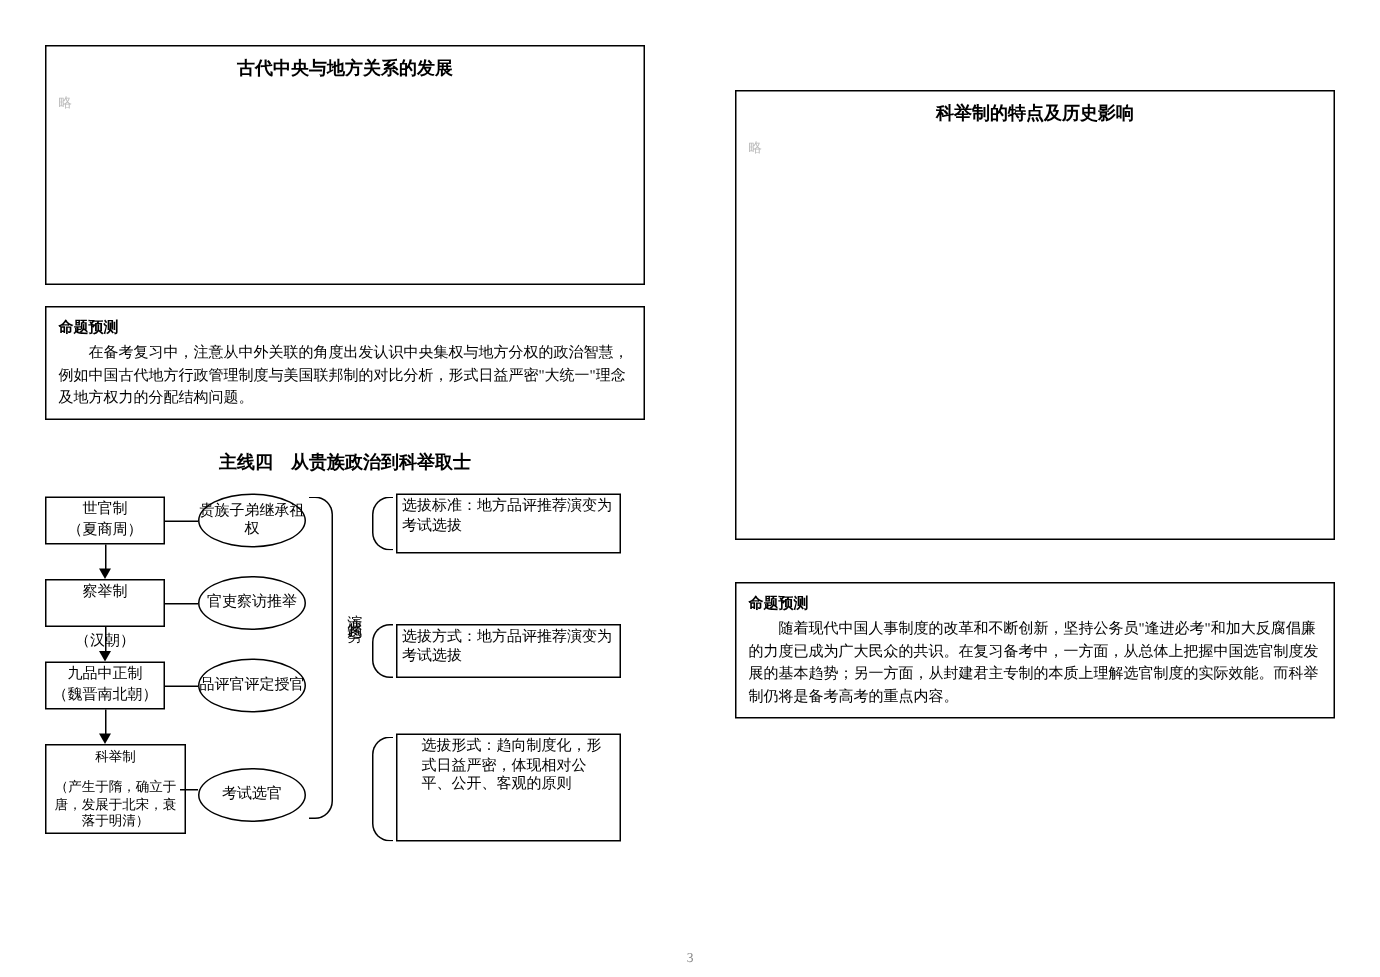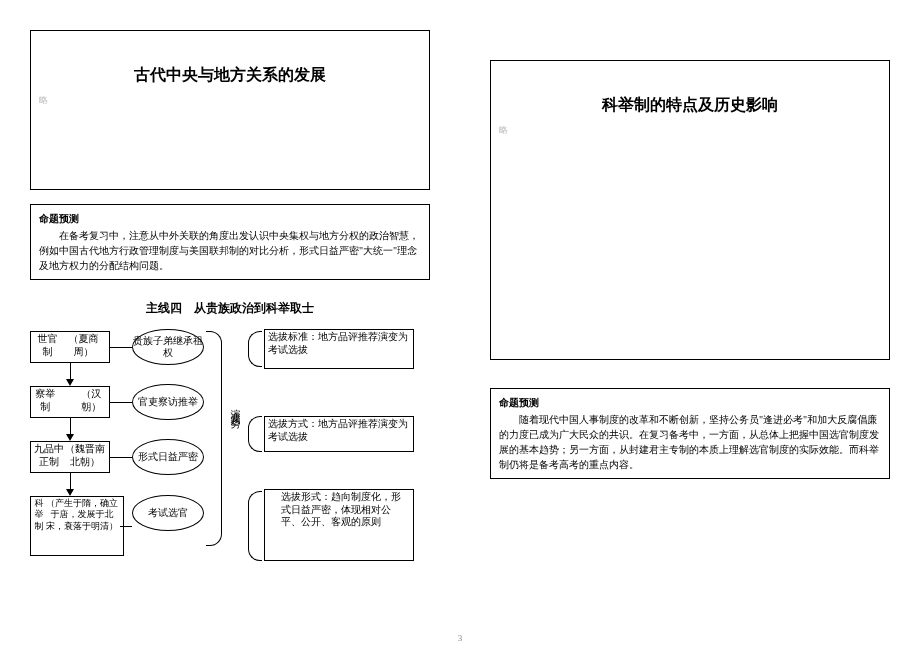--- a/index.html
+++ b/index.html
@@ -23,23 +23,22 @@
     position: relative;
   }
   .big-box {
     border: 1px solid #000;
     width: 100%;
     margin-bottom: 14px;
   }
   .big-box-title {
     text-align: center;
     font-weight: bold;
-    font-size: 16px;
+    font-size: 12px;
     padding: 6px 0 4px 0;
-    margin-top: 28px;
   }
   .big-box-body {
     padding: 4px 8px 8px 8px;
     font-size: 9px;
     color: #bbb;
   }
   .leftbox { height: 160px; }
   .rightbox { height: 300px; }
   .pred-box {
     border: 1px solid #000;
@@ -61,26 +60,25 @@
     position: relative;
     width: 410px;
     height: 250px;
   }
   .dbox {
     position: absolute;
     border: 1px solid #000;
     background: #fff;
     text-align: center;
     display: flex;
-    flex-direction: row;
+    flex-direction: column;
     justify-content: space-between;
     font-size: 10px;
     line-height: 1.25;
     padding: 2px 3px;
-    font-family: Liberation Mono, monospace;
   }
   .oval {
     position: absolute;
     border: 1px solid #000;
     background: #fff;
     border-radius: 50% / 50%;
     text-align: center;
     display: flex;
     flex-direction: column;
     justify-content: center;
@@ -185,23 +183,23 @@
       <div class="hline" style="left:80px; top:126px; width:22px;"></div>
       <div class="hline" style="left:90px; top:195px; width:12px;"></div>
 
       <div class="oval" style="left:102px; top:-2px; width:72px; height:36px;">
         <span>贵族子弟继承祖权</span>
       </div>
       <div class="oval" style="left:102px; top:53px; width:72px; height:36px;">
         <span>官吏察访推举</span>
       </div>
       <div class="oval" style="left:102px; top:108px; width:72px; height:36px;">
-        <span>形式日益严密</span>
-      </div>
-      <div class="oval" style="left:102px; top:164px; width:72px; height:36px;">
+        <span>品评官评定授官</span>
+      </div>
+      <div class="oval" style="left:102px; top:181px; width:72px; height:36px;">
         <span>考试选官</span>
       </div>
 
       <div class="brace" style="left:176px; top:0px; height:215px;"></div>
 
       <div class="vlabel" style="left:198px; top:70px;">演变趋势</div>
 
       <div class="brace-left" style="left:218px; top:0px; height:36px;"></div>
       <div class="brace-left" style="left:218px; top:85px; height:36px;"></div>
       <div class="brace-left" style="left:218px; top:160px; height:70px;"></div>

